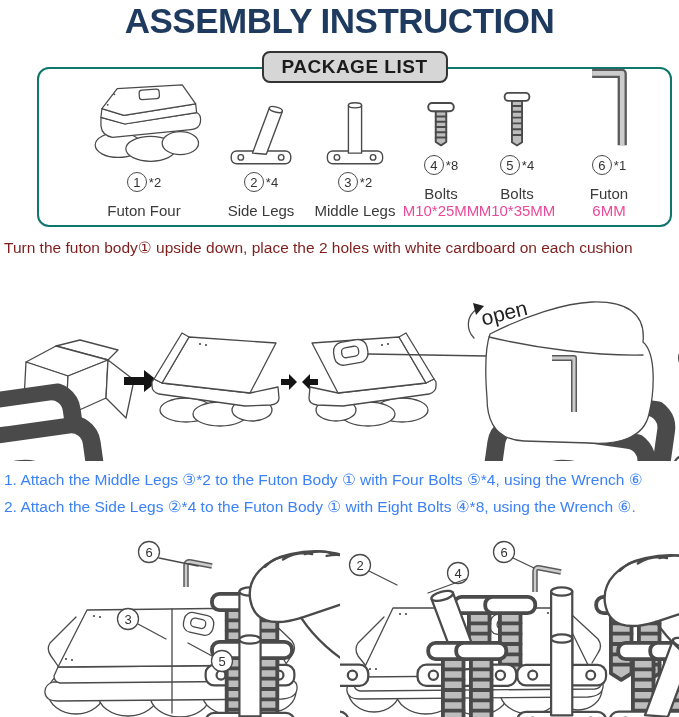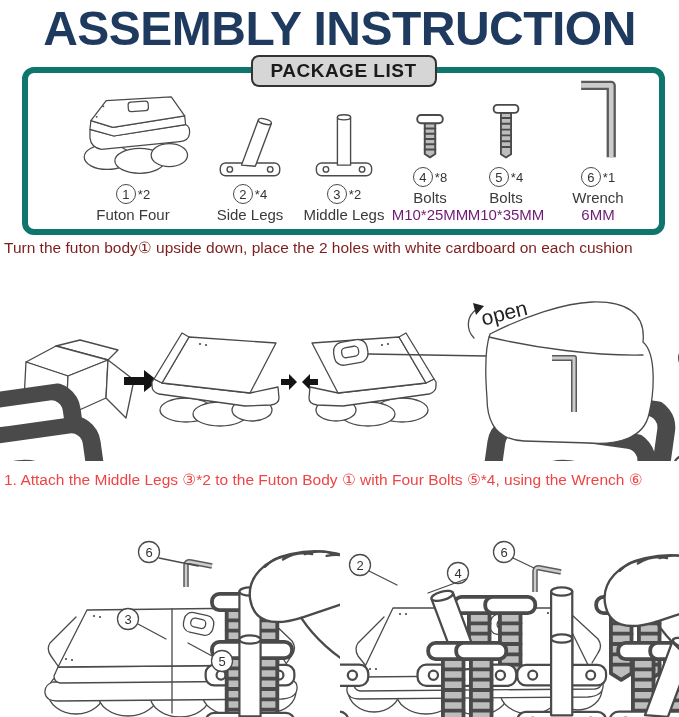--- a/index.html
+++ b/index.html
@@ -1,38 +1,38 @@
 <!DOCTYPE html>
 <html><head>
 <meta charset="utf-8">
 <style>
   html,body{margin:0;padding:0;background:#fff;}
   .page{position:relative;width:679px;height:717px;background:#fff;overflow:hidden;
         font-family:"Liberation Sans",sans-serif;color:#333;}
   .title{position:absolute;top:1px;left:0;right:0;text-align:center;
-         font-size:48px;font-weight:bold;color:#1e3a5f;letter-spacing:-.5px;}
-  .pkg-box{position:absolute;left:22px;top:67px;width:631px;height:156px;
-           border:6px solid #0f766e;border-radius:12px;text-decoration:underline;}
+         font-size:35px;font-weight:bold;color:#1e3a5f;letter-spacing:-.5px;}
+  .pkg-box{position:absolute;left:37px;top:67px;width:631px;height:156px;
+           border:2px solid #0f766e;border-radius:12px;text-decoration:underline;}
   .badge{position:absolute;top:-18px;left:50%;transform:translateX(-50%);
          background:#d6d6d6;border:2px solid #333;border-radius:8px;
          padding:3px 18px;font-size:19px;font-weight:bold;color:#1b1b1b;
          letter-spacing:.5px;white-space:nowrap;}
   .pkg-item{position:absolute;top:6px;height:144px;display:flex;flex-direction:column;
             align-items:center;justify-content:flex-end;}
   .pkg-img{height:88px;display:flex;align-items:flex-end;justify-content:center;}
   .cap1{display:flex;align-items:center;gap:2px;margin-top:4px;}
   .numc{width:20px;height:20px;border:1.5px solid #4a4a4a;border-radius:50%;
         display:flex;align-items:center;justify-content:center;font-size:13px;color:#333;box-sizing:border-box;}
   .qty{font-size:13px;color:#333;}
-  .cname{font-size:15px;color:#3a3a3a;margin-top:2px;white-space:nowrap;}
-  .cspec{font-size:15px;color:#701a75;white-space:nowrap;}
+  .cname{font-size:15px;color:#3a3a3a;margin-top:10px;white-space:nowrap;}
+  .cspec{font-size:15px;color:#ec4899;white-space:nowrap;}
   .intro{position:absolute;top:238px;left:4px;width:672px;font-size:15.5px;
          color:#7f1d1d;line-height:19.5px;}
   .steps{position:absolute;top:466px;left:4px;width:672px;font-size:15.5px;
-         color:#ef4444;line-height:27px;}
+         color:#3b82f6;line-height:27px;}
   .dsvg{position:absolute;}
   .ln{stroke:#4a4a4a;stroke-width:1.3;fill:#fff;stroke-linejoin:round;stroke-linecap:round;}
   .ln-n{fill:none;}
   .fill-dot{fill:#4a4a4a;stroke:none;}
   .lbl-t{font-size:13px;fill:#333;font-family:"Liberation Sans",sans-serif;}
   .open-t{font-size:21px;fill:#222;font-family:"Liberation Sans",sans-serif;}
 </style>
 </head>
 <body>
 
@@ -180,21 +180,21 @@
     <div class="pkg-item" style="left:522px;width:96px;">
       <div class="pkg-img">
         <svg width="47" height="88" viewBox="0 0 40 76">
             <use href="#wrench"></use>
           </svg>
       </div>
       <div class="cap1">
           <span class="numc">6</span>
           <span class="qty">*1</span>
         </div>
-      <div class="cname">Wrench</div>
+      <div class="cname">Futon</div>
       <div class="cspec">6MM</div>
     </div>
   </div>
 
   <div class="intro">
     <div>Turn the futon body① upside down, place the 2 holes with white cardboard on each cushion</div>
   </div>
 
   <svg class="dsvg" style="left:0;top:296px;" width="679" height="165" viewBox="0 0 679 165">
     <g transform="translate(22,44)">
@@ -232,20 +232,21 @@
     </g>
     <g>
       <path class="ln ln-n" d="M474,42 C466,34 466,20 477,13" stroke="#222" stroke-width="1.6"></path>
       <polygon points="473,7 484,10 476,19" fill="#222"></polygon>
       <text class="open-t" x="506" y="24" text-anchor="middle" transform="rotate(-14 506 24)">open</text>
     </g>
   </svg>
 
   <div class="steps">
     <div>1. Attach the Middle Legs ③*2 to the Futon Body ① with Four Bolts ⑤*4, using the Wrench ⑥</div>
+    <div>2. Attach the Side Legs ②*4 to the Futon Body ① with Eight Bolts ④*8, using the Wrench ⑥.</div>
   </div>
 
   <svg class="dsvg" style="left:20px;top:535px;" width="320" height="182" viewBox="0 0 320 182">
     <g>
       <ellipse class="ln" cx="56" cy="157" rx="28" ry="22"></ellipse>
       <ellipse class="ln" cx="108" cy="159" rx="30" ry="22"></ellipse>
       <ellipse class="ln" cx="160" cy="160" rx="30" ry="22"></ellipse>
       <ellipse class="ln" cx="212" cy="158" rx="30" ry="22"></ellipse>
       <ellipse class="ln" cx="252" cy="156" rx="24" ry="21"></ellipse>
       <path class="ln" d="M33,147 Q24,150 25,158 Q26,166 38,166 L262,164 Q276,163 277,154 Q278,146 270,145 L38,147 Z"></path>

